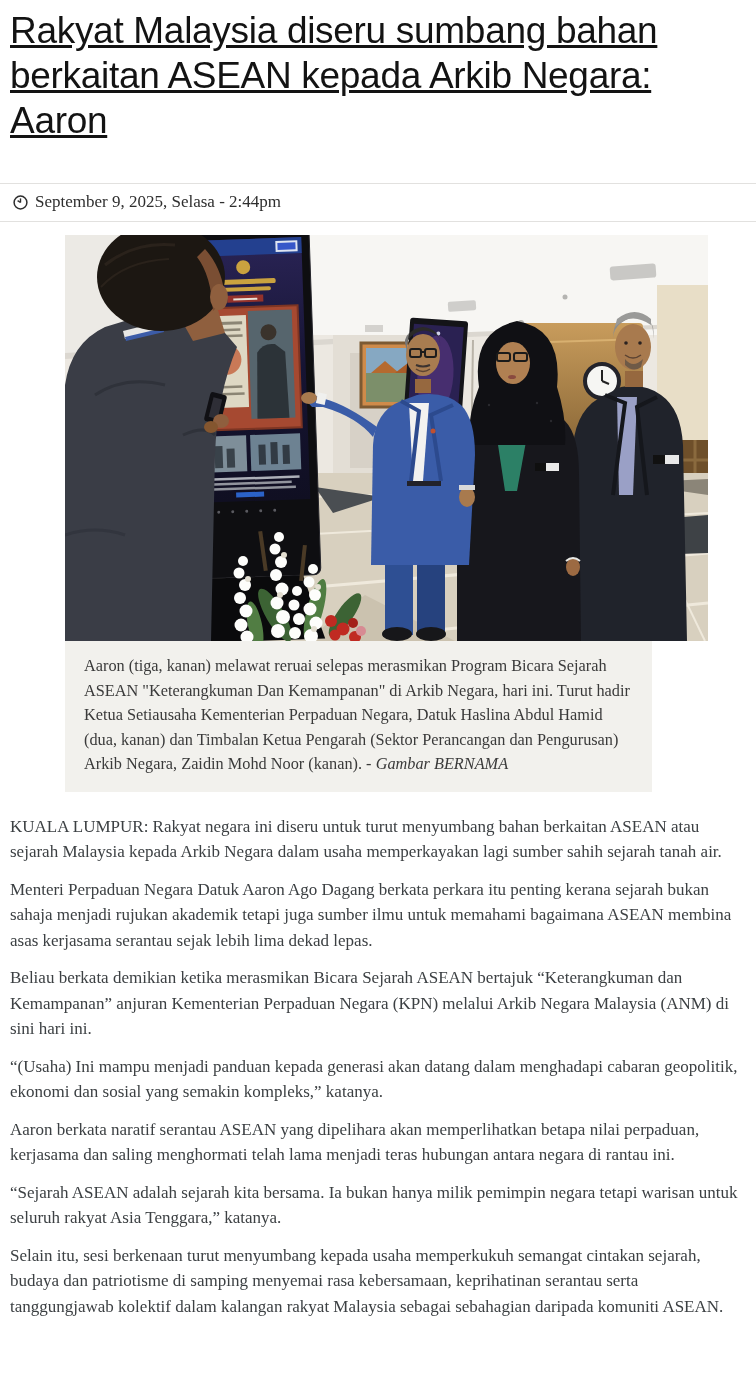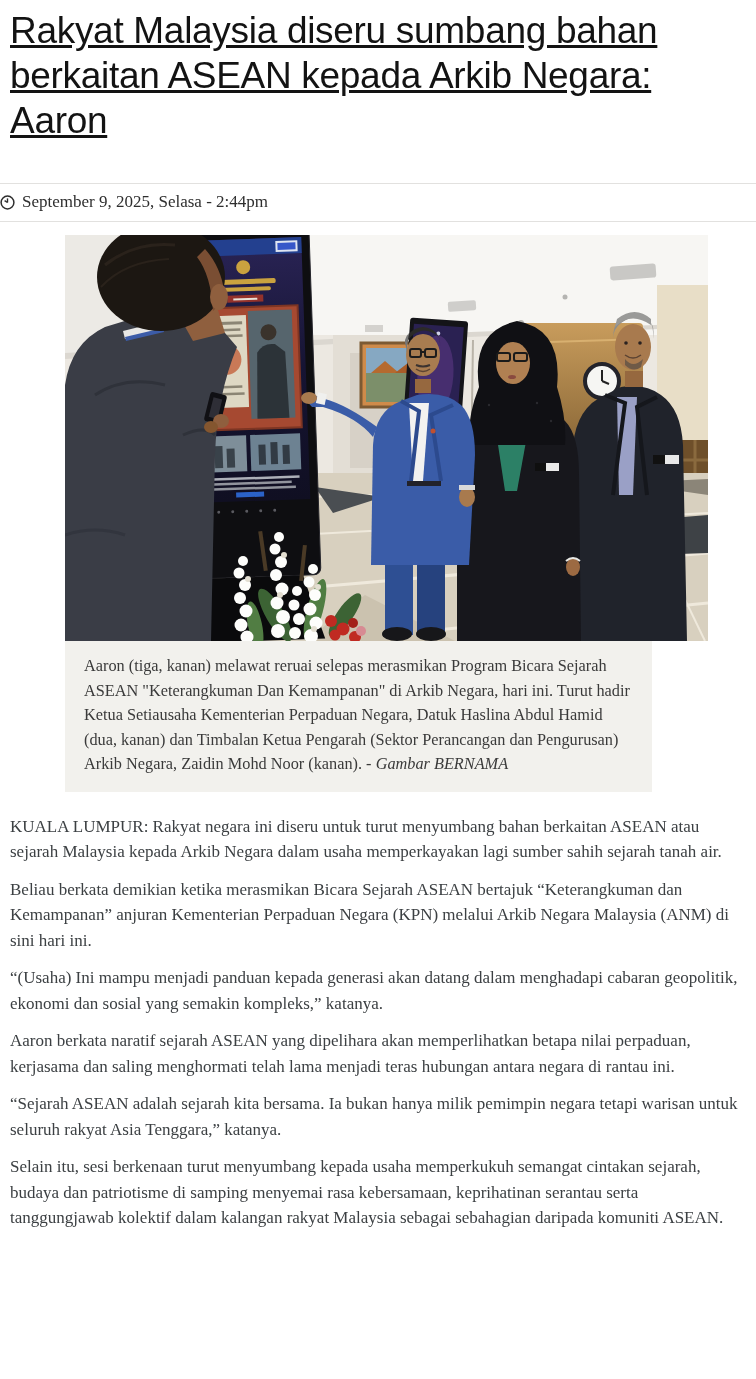--- a/index.html
+++ b/index.html
@@ -17,21 +17,21 @@
     color:#131313;
     text-decoration:underline;
   }
 
   .rule{border:none;border-top:1px solid #e2e1df;margin:0;}
   .rule.top{margin-top:40px;}
 
   
   .date-row{
     display:flex;align-items:center;
-    padding:8px 0 9px 0;
+    padding:8px 0 9px 13px;
     font-size:17px;color:#2e2e2e;
   }
   .date-row svg{margin-right:7px;flex:0 0 auto;}
 
   
   figure.photo-figure{margin:13px 0 0 65px;width:587px;}
   .photo-frame{width:643px;height:406px;display:block;background:#e9e6e0;}
   figcaption{
     background:#f2f1ed;
     padding:13px 19px 15px 19px;
@@ -336,20 +336,21 @@
         <ellipse cx="146" cy="192" rx="7" ry="6" fill="#84562f"></ellipse>
       </g>
     </svg>
     <figcaption>
       <span>Aaron (tiga, kanan) melawat reruai selepas merasmikan Program Bicara Sejarah ASEAN "Keterangkuman Dan Kemampanan" di Arkib Negara, hari ini. Turut hadir Ketua Setiausaha Kementerian Perpaduan Negara, Datuk Haslina Abdul Hamid (dua, kanan) dan Timbalan Ketua Pengarah (Sektor Perancangan dan Pengurusan) Arkib Negara, Zaidin Mohd Noor (kanan). - </span><em>Gambar BERNAMA</em>
     </figcaption>
   </figure>
 
   <div class="article-body">
     <p>KUALA LUMPUR: Rakyat negara ini diseru untuk turut menyumbang bahan berkaitan ASEAN atau sejarah Malaysia kepada Arkib Negara dalam usaha memperkayakan lagi sumber sahih sejarah tanah air.</p>
+    <p>Menteri Perpaduan Negara Datuk Aaron Ago Dagang berkata perkara itu penting kerana sejarah bukan sahaja menjadi rujukan akademik tetapi juga sumber ilmu untuk memahami bagaimana ASEAN membina asas kerjasama serantau sejak lebih lima dekad lepas.</p>
     <p>Beliau berkata demikian ketika merasmikan Bicara Sejarah ASEAN bertajuk “Keterangkuman dan Kemampanan” anjuran Kementerian Perpaduan Negara (KPN) melalui Arkib Negara Malaysia (ANM) di sini hari ini.</p>
     <p>“(Usaha) Ini mampu menjadi panduan kepada generasi akan datang dalam menghadapi cabaran geopolitik, ekonomi dan sosial yang semakin kompleks,” katanya.</p>
-    <p>Aaron berkata naratif sejarah ASEAN yang dipelihara akan memperlihatkan betapa nilai perpaduan, kerjasama dan saling menghormati telah lama menjadi teras hubungan antara negara di rantau ini.</p>
+    <p>Aaron berkata naratif serantau ASEAN yang dipelihara akan memperlihatkan betapa nilai perpaduan, kerjasama dan saling menghormati telah lama menjadi teras hubungan antara negara di rantau ini.</p>
     <p>“Sejarah ASEAN adalah sejarah kita bersama. Ia bukan hanya milik pemimpin negara tetapi warisan untuk seluruh rakyat Asia Tenggara,” katanya.</p>
     <p>Selain itu, sesi berkenaan turut menyumbang kepada usaha memperkukuh semangat cintakan sejarah, budaya dan patriotisme di samping menyemai rasa kebersamaan, keprihatinan serantau serta tanggungjawab kolektif dalam kalangan rakyat Malaysia sebagai sebahagian daripada komuniti ASEAN.</p>
   </div>
 
 </div>
 
 </body></html>

